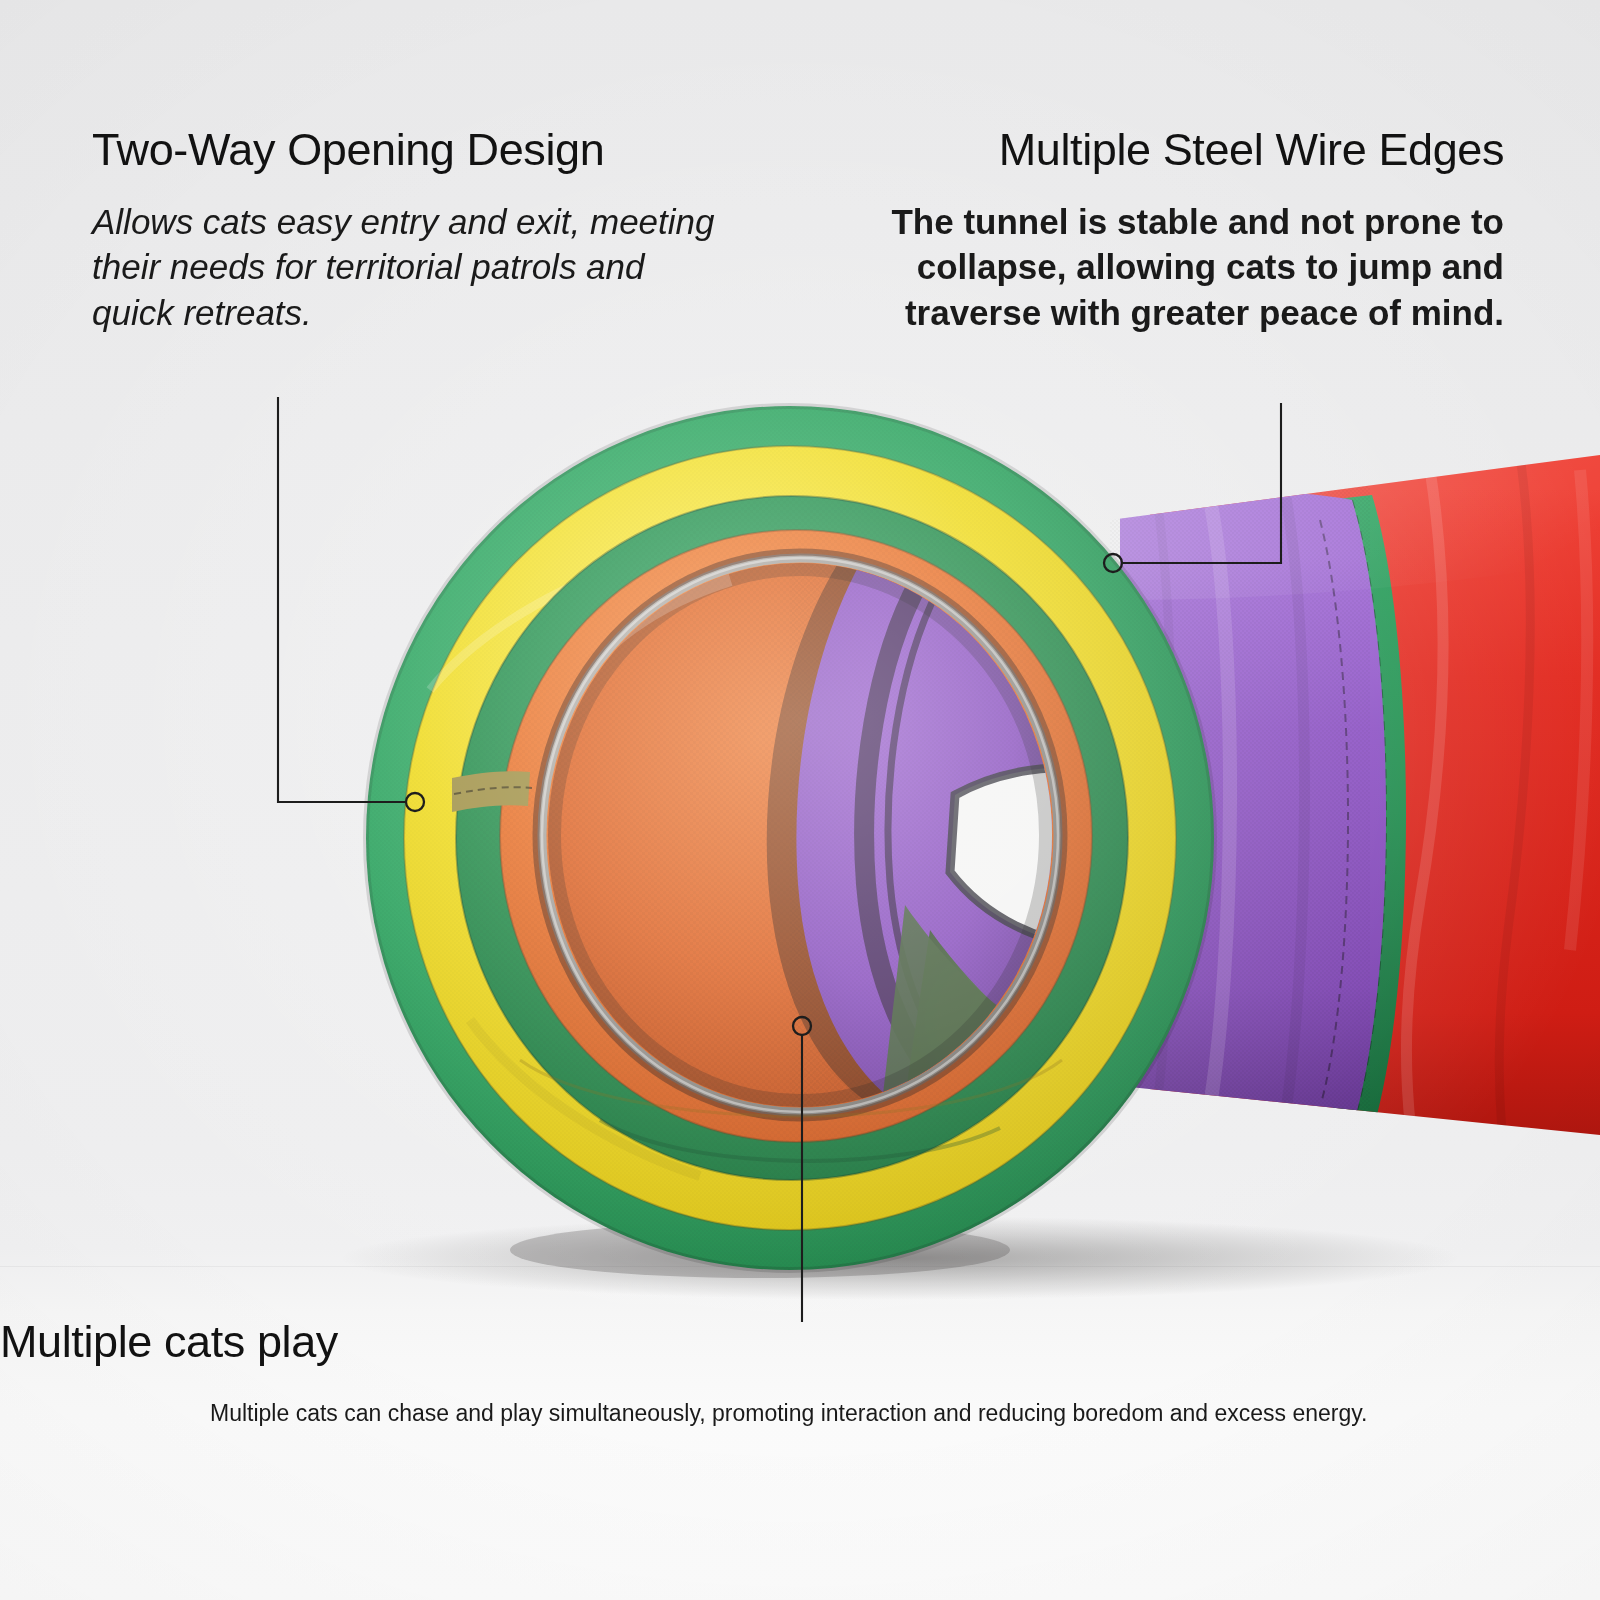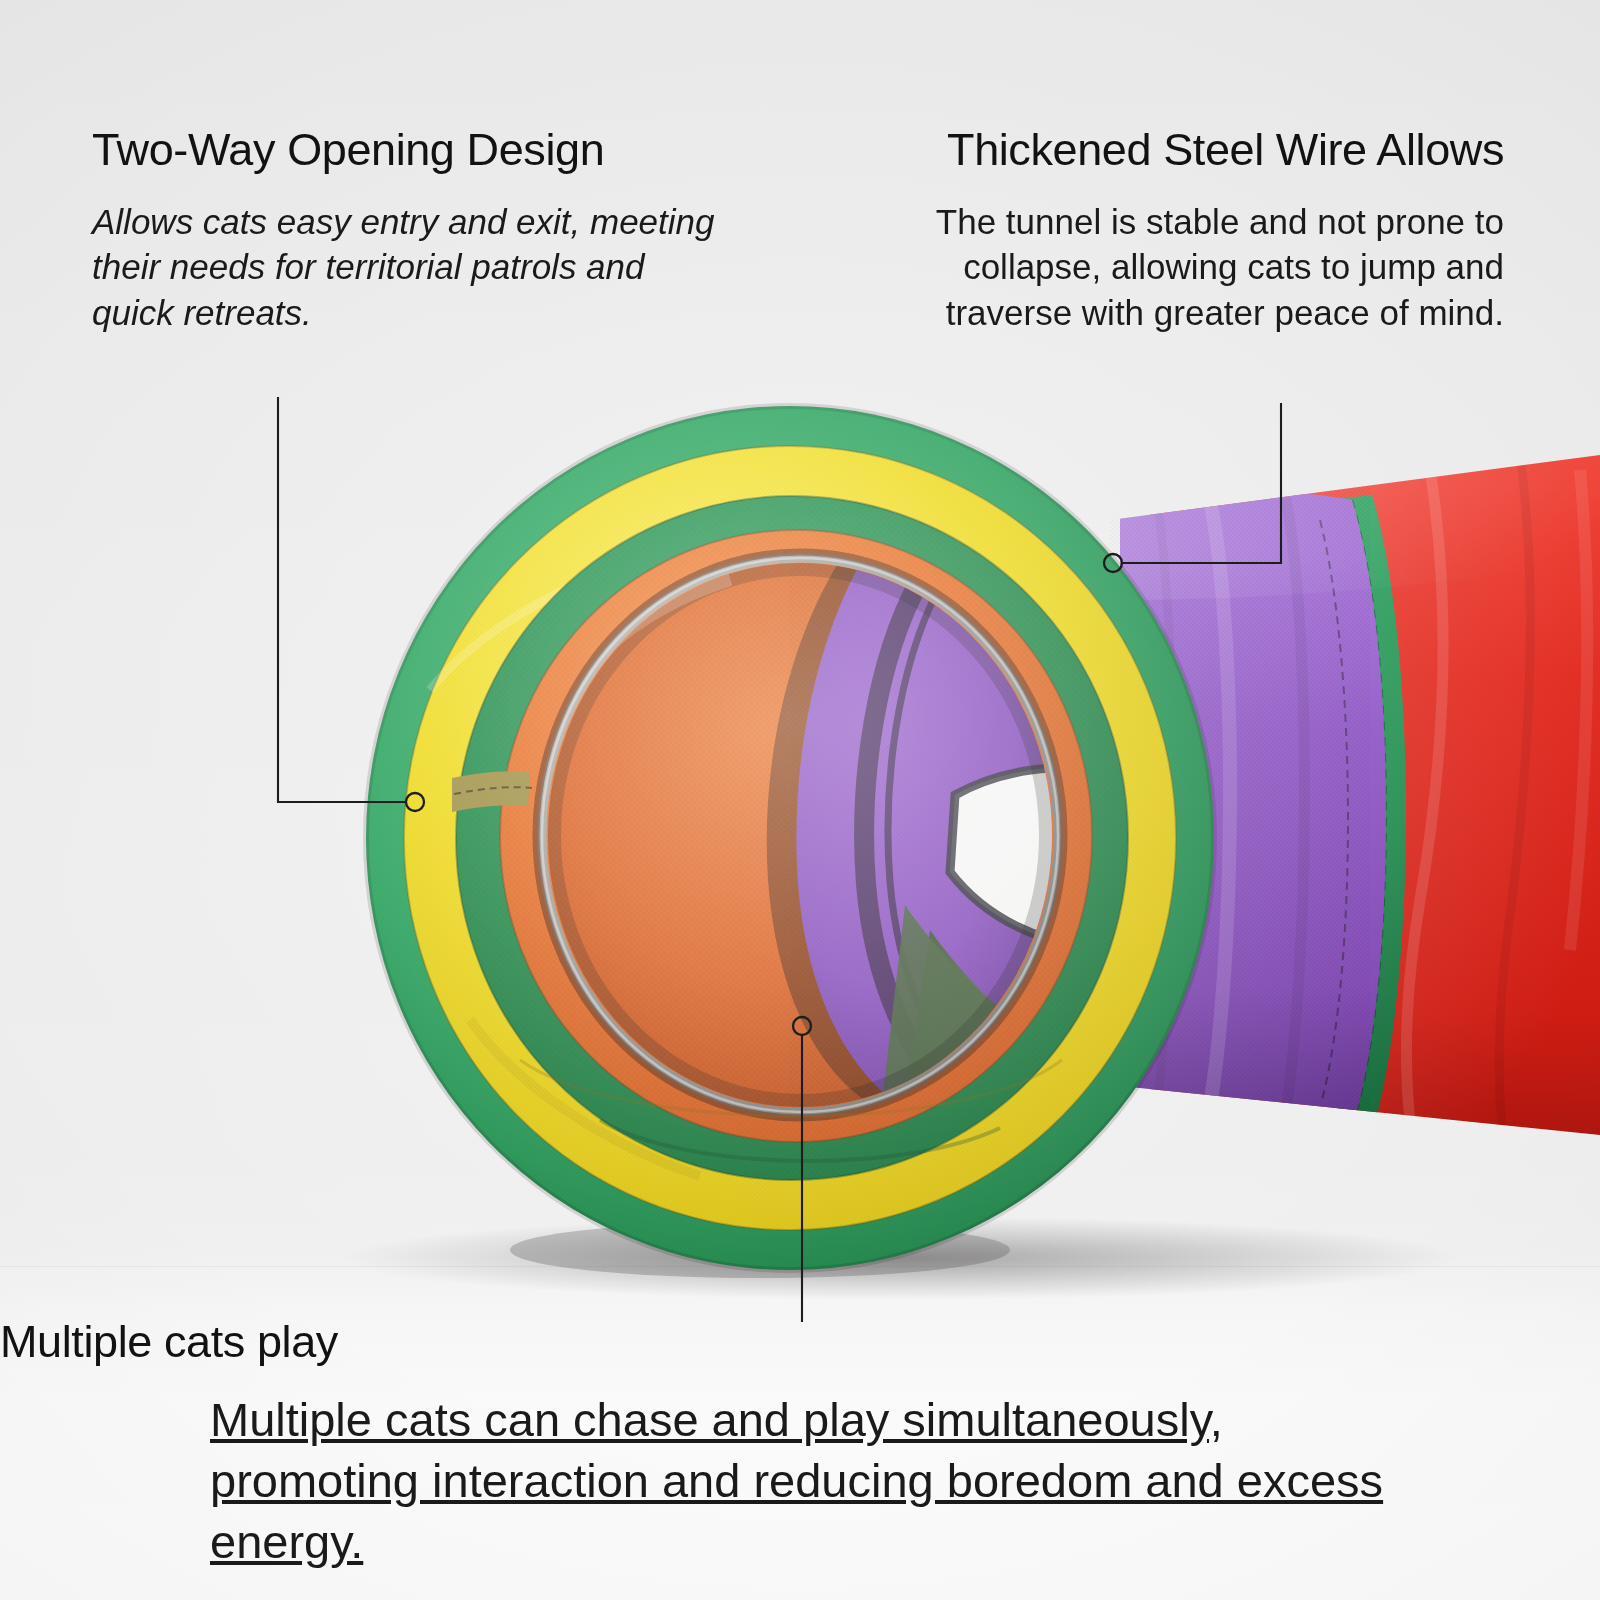--- a/index.html
+++ b/index.html
@@ -61,33 +61,32 @@
     font-size: 35px;
     font-weight: 400;
     line-height: 1.30;
     color: #1a1a1a;
   }
 
   #block-left  { left: 92px;  top: 126px; width: 640px; text-align: left; }
   #block-left .callout-body { margin-top: 24px; font-style: italic; }
 
   #block-right { right: 96px; top: 126px; width: 650px; text-align: right; }
-  #block-right .callout-body { margin-top: 24px; }
+  #block-right .callout-body { margin-top: 24px; font-weight: bold; }
 
   #block-bottom {
     left: 0; right: 0; top: 1318px;
     text-align: left;
   }
   #block-bottom .callout-title { font-size: 45px; }
   #block-bottom .callout-body {
-    margin-top: 22px;
-    font-size: 47px;
+    margin-top: 32px;
+    font-size: 23px;
     line-height: 1.30;
     padding: 0 210px;
-    text-decoration: underline;
   }
 
   
   .leader-svg {
     position: absolute;
     inset: 0;
     width: 1600px;
     height: 1600px;
     pointer-events: none;
   }
@@ -320,21 +319,21 @@
     <path class="leader-path" d="M802,1035 L802,1322"></path>
     <circle class="leader-dot" cx="802" cy="1026" r="9"></circle>
   </svg>
 
   <div class="txt-block" id="block-left">
     <div class="callout-title">Two-Way Opening Design</div>
     <div class="callout-body">Allows cats easy entry and exit, meeting their needs for territorial patrols and quick retreats.</div>
   </div>
 
   <div class="txt-block" id="block-right">
-    <div class="callout-title">Thickened Steel Wire Allows</div>
+    <div class="callout-title">Multiple Steel Wire Edges</div>
     <div class="callout-body">The tunnel is stable and not prone to collapse, allowing cats to jump and traverse with greater peace of mind.</div>
   </div>
 
   <div class="txt-block" id="block-bottom">
     <div class="callout-title">Multiple cats play</div>
     <div class="callout-body">Multiple cats can chase and play simultaneously, promoting interaction and reducing boredom and excess energy.</div>
   </div>
 
 </div>
 

